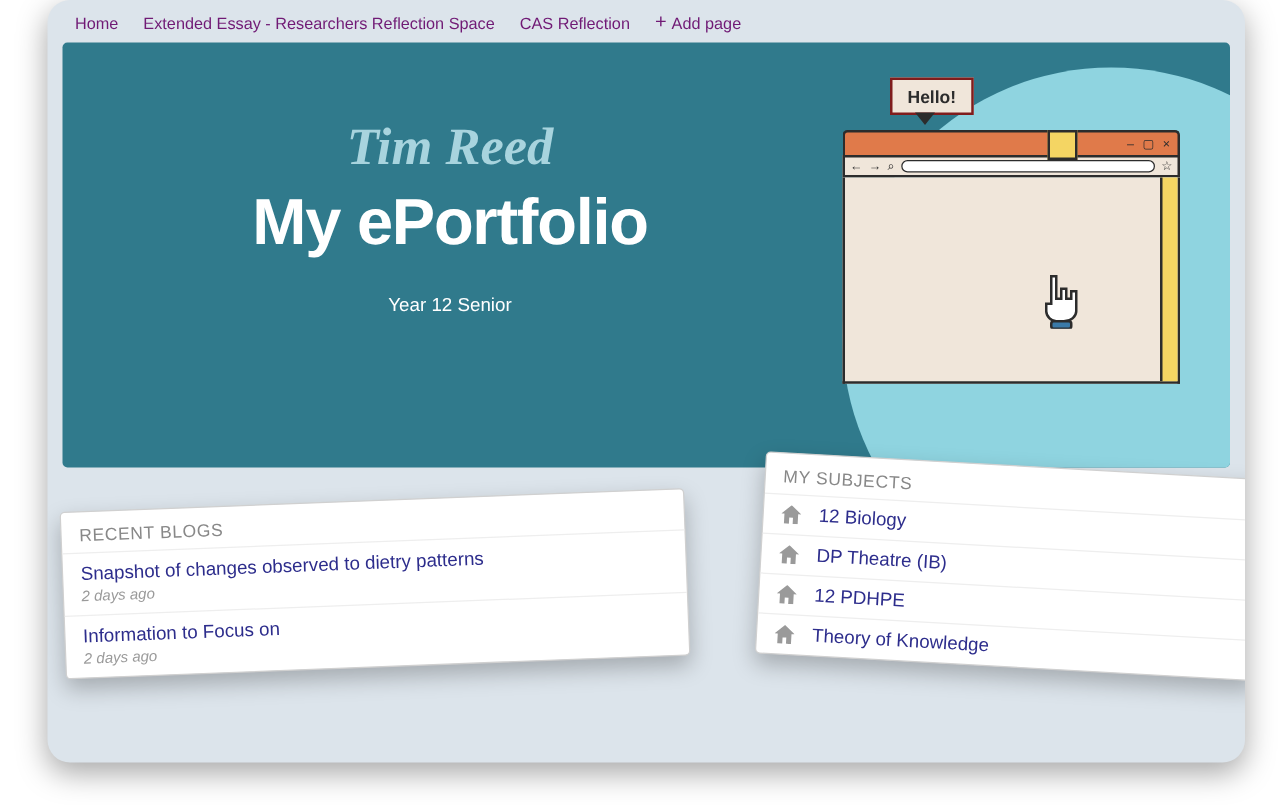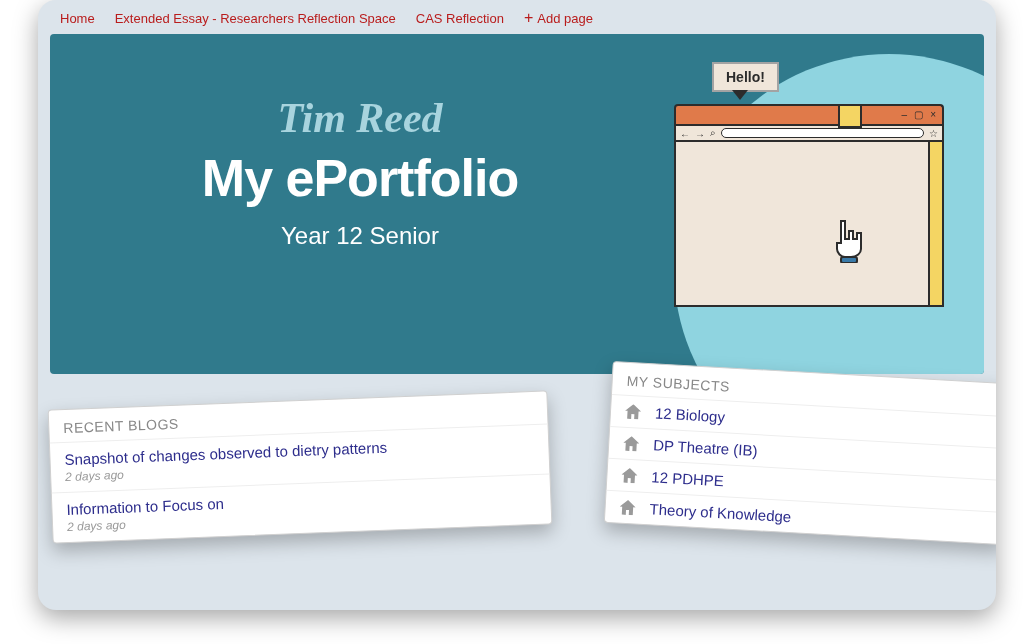--- a/index.html
+++ b/index.html
@@ -23,21 +23,21 @@
   overflow: hidden;
 }
 .nav {
   display: flex;
   align-items: center;
   gap: 0;
   padding: 6px 12px 4px 12px;
 }
 .nav-item {
   font-size: 13px;
-  color: #b91c1c;
+  color: #701a75;
   padding: 4px 10px;
   cursor: pointer;
   border-radius: 3px;
   display: flex;
   align-items: center;
   gap: 4px;
 }
 .nav-item.add { font-weight: 500; }
 .plus-icon { font-size: 16px; line-height: 1; }
 .hero {
@@ -70,38 +70,38 @@
   font-style: italic;
   font-size: 42px;
   font-weight: 700;
   color: #a8d4de;
   margin-bottom: 6px;
 }
 .hero-title {
   font-size: 52px;
   font-weight: 700;
   letter-spacing: -1px;
-  margin-bottom: 14px;
+  margin-bottom: 28px;
 }
 .hero-sub {
-  font-size: 24px;
+  font-size: 15px;
   font-weight: 400;
 }
 .browser-illus {
   position: absolute;
   right: 40px;
   top: 70px;
   width: 270px;
 }
 .speech {
   position: absolute;
   top: -42px;
   left: 38px;
   background: #f0e6da;
-  border: 2px solid #a3a3a3;
+  border: 2px solid #7f1d1d;
   padding: 5px 12px;
   font-size: 14px;
   font-weight: 600;
   color: #2c2c2c;
 }
 .speech::after {
   content: "";
   position: absolute;
   bottom: -10px;
   left: 18px;

